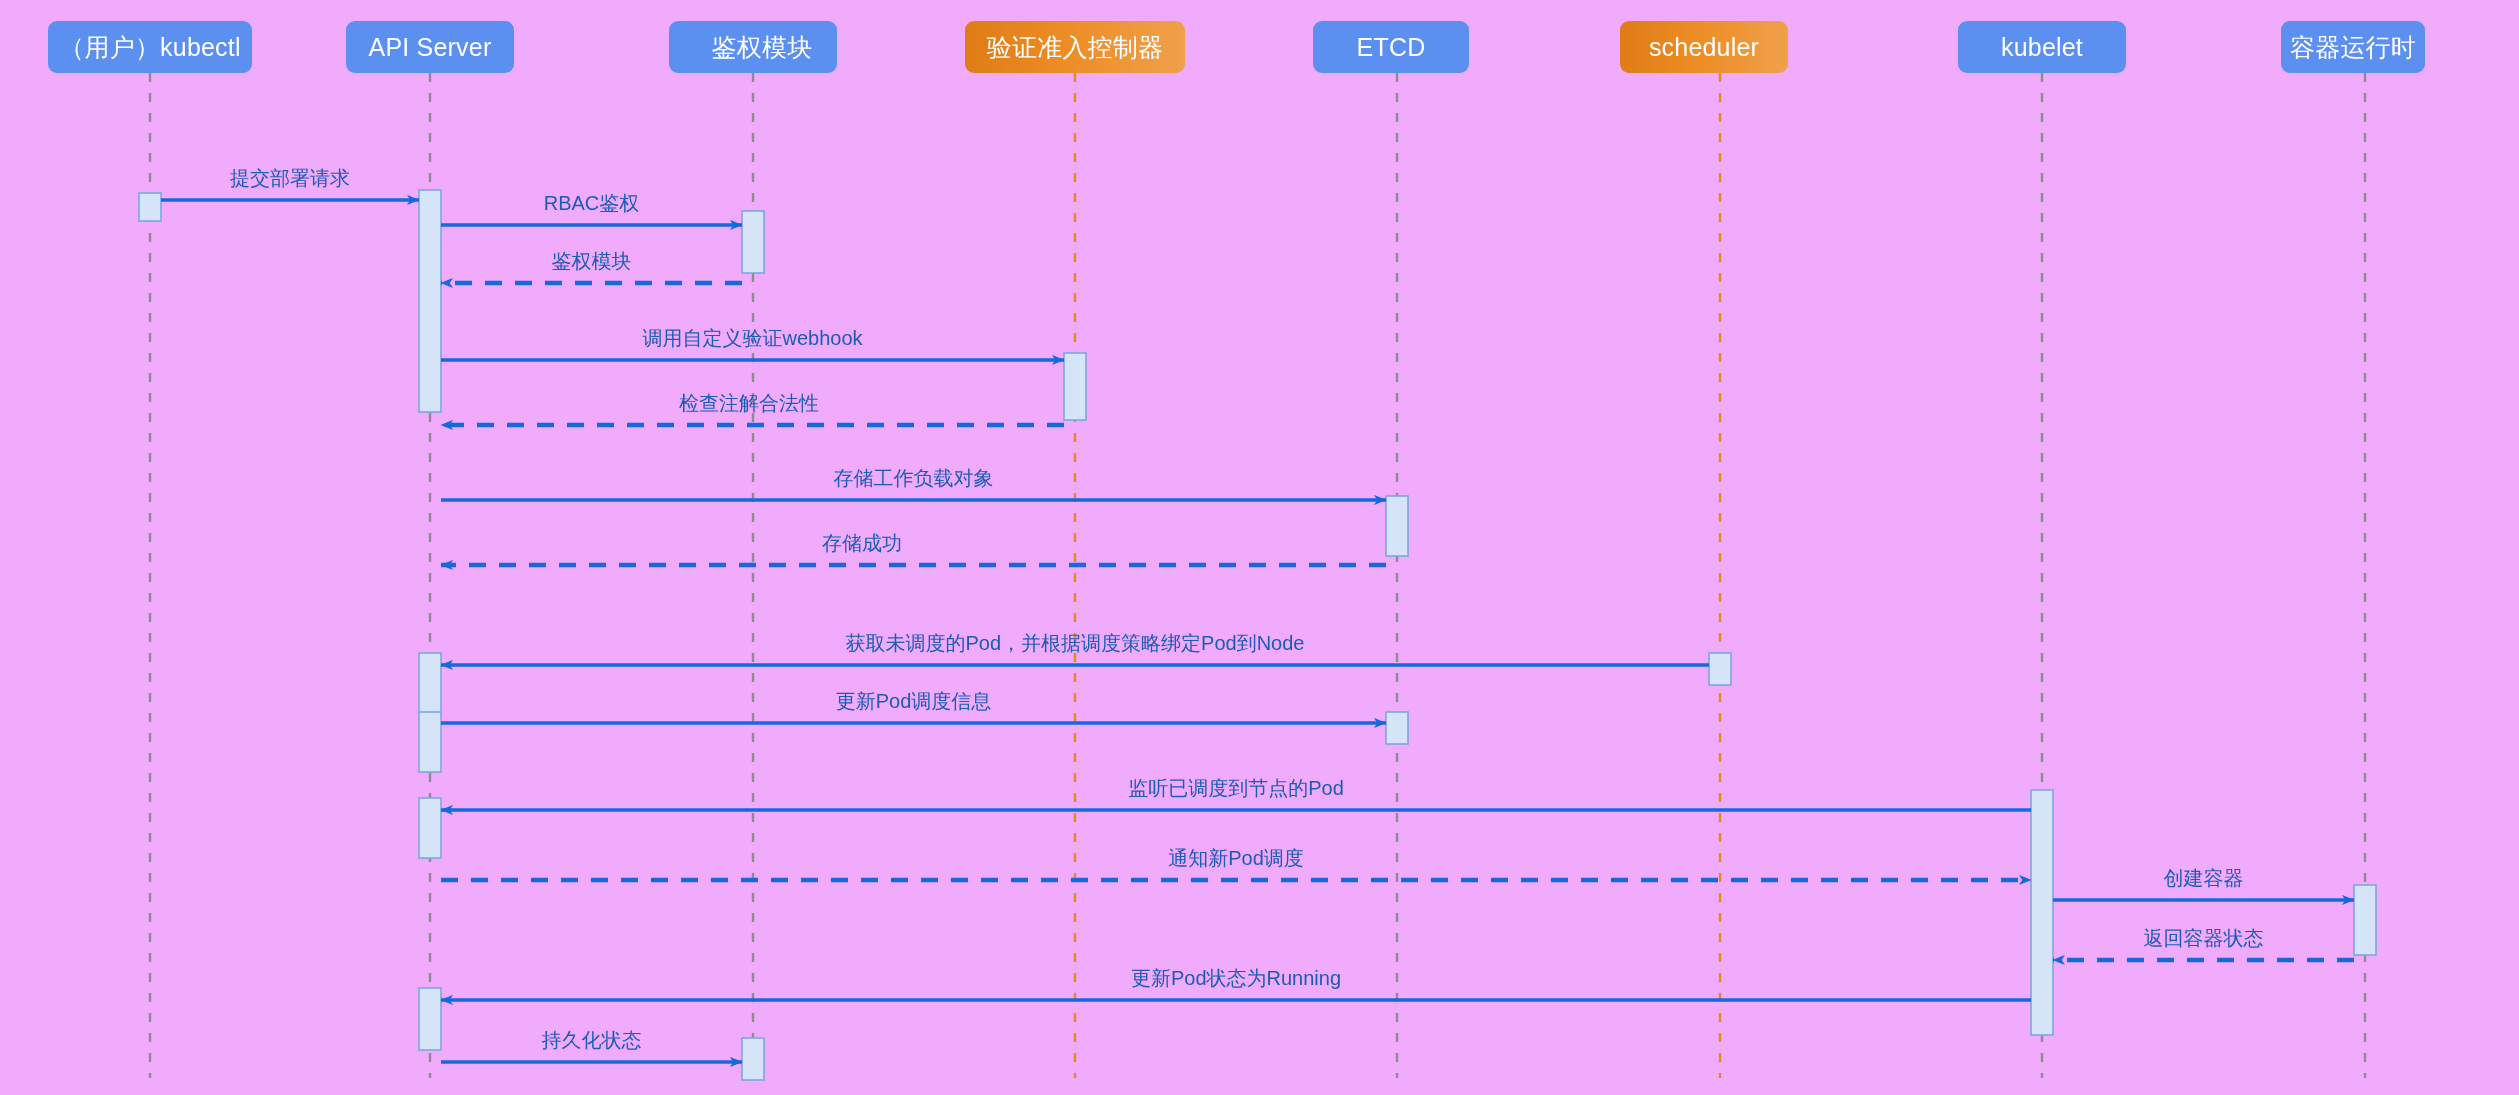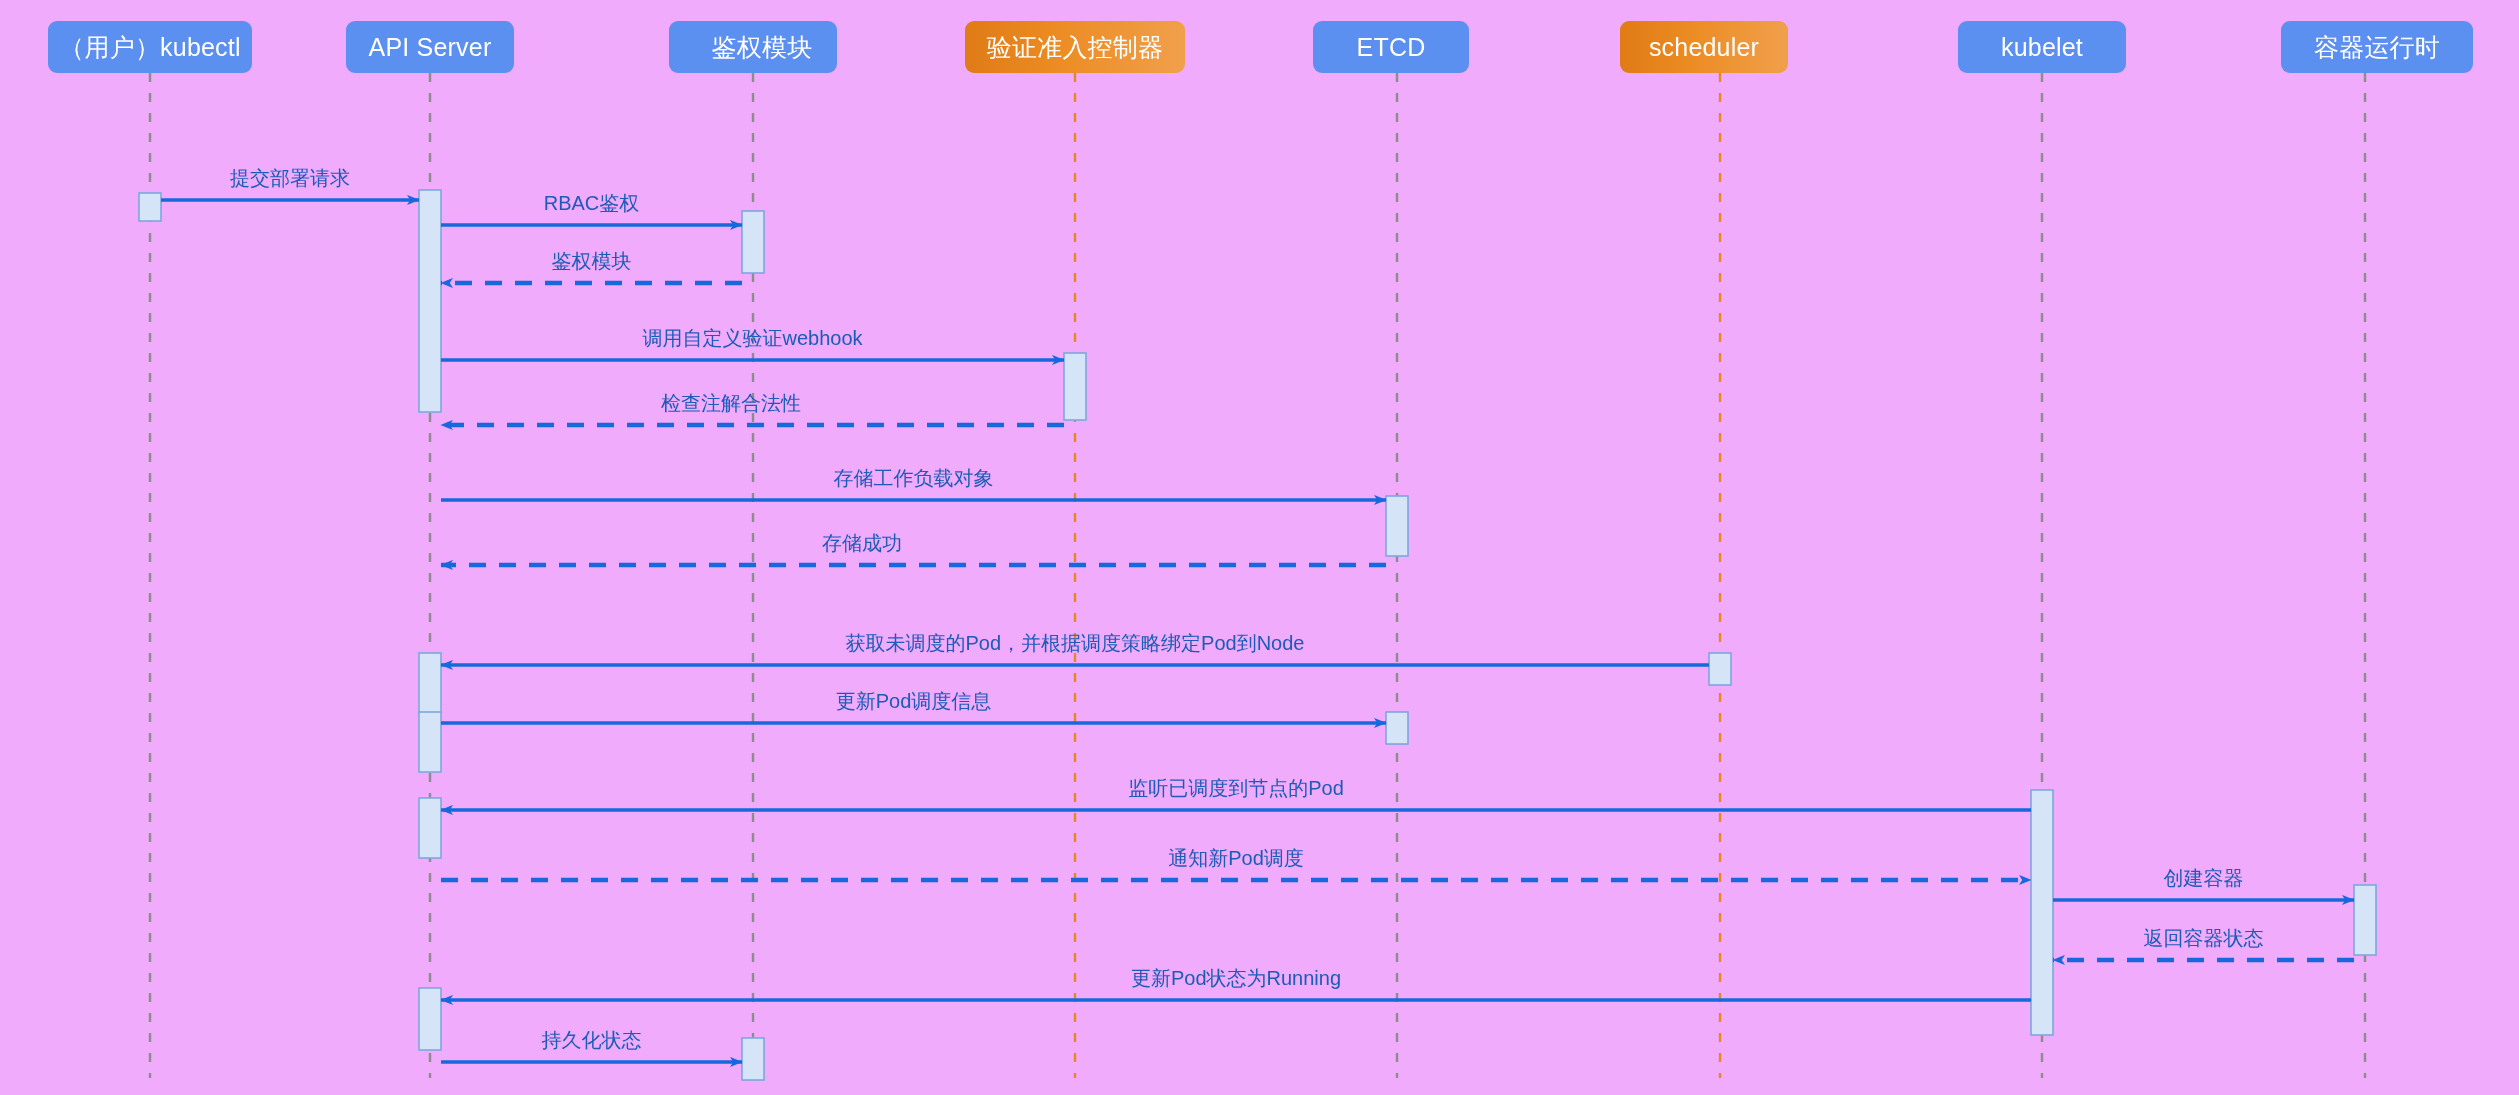--- a/index.html
+++ b/index.html
@@ -121,30 +121,30 @@
       </div>
       <div class="participant blue" style="left: 1313px; top: 21px; width: 156px;">
         <span>ETCD</span>
       </div>
       <div class="participant orange" style="left: 1620px; top: 21px; width: 168px;">
         <span>scheduler</span>
       </div>
       <div class="participant blue" style="left: 1958px; top: 21px; width: 168px;">
         <span>kubelet</span>
       </div>
-      <div class="participant blue" style="left: 2281px; top: 21px; width: 192px;">
+      <div class="participant blue" style="left: 2281px; top: 21px; width: 144px;">
         <span>容器运行时</span>
       </div>
     </div>
   <div id="labels">
       <div class="msg-label" style="left: 290px; top: 188px;">提交部署请求</div>
       <div class="msg-label" style="left: 591.5px; top: 213px;">RBAC鉴权</div>
       <div class="msg-label" style="left: 591.5px; top: 271px;">鉴权模块</div>
       <div class="msg-label" style="left: 752.5px; top: 348px; text-align: right;">调用自定义验证webhook</div>
-      <div class="msg-label" style="left: 731px; top: 413px;">检查注解合法性</div>
+      <div class="msg-label" style="left: 749px; top: 413px;">检查注解合法性</div>
       <div class="msg-label" style="left: 913.5px; top: 488px;">存储工作负载对象</div>
       <div class="msg-label" style="left: 862px; top: 553px;">存储成功</div>
       <div class="msg-label" style="left: 1075px; top: 653px;">获取未调度的Pod，并根据调度策略绑定Pod到Node</div>
       <div class="msg-label" style="left: 913.5px; top: 711px;">更新Pod调度信息</div>
       <div class="msg-label" style="left: 1236px; top: 798px;">监听已调度到节点的Pod</div>
       <div class="msg-label" style="left: 1236px; top: 868px;">通知新Pod调度</div>
       <div class="msg-label" style="left: 2203.5px; top: 888px;">创建容器</div>
       <div class="msg-label" style="left: 2203.5px; top: 948px;">返回容器状态</div>
       <div class="msg-label" style="left: 1236px; top: 988px;">更新Pod状态为Running</div>
       <div class="msg-label" style="left: 591.5px; top: 1050px;">持久化状态</div>

